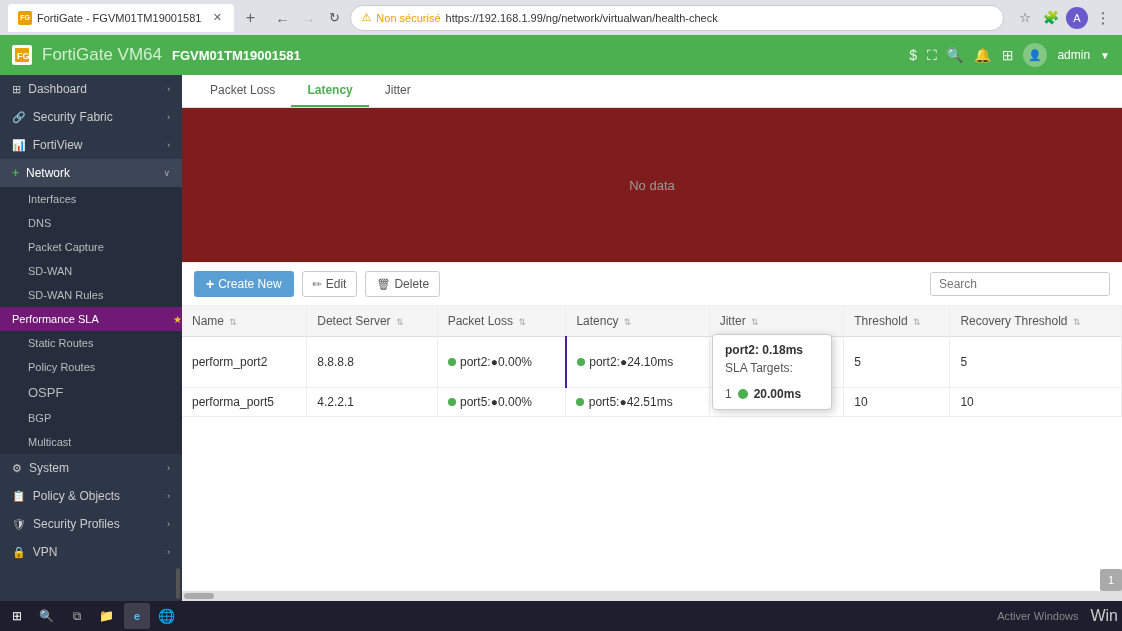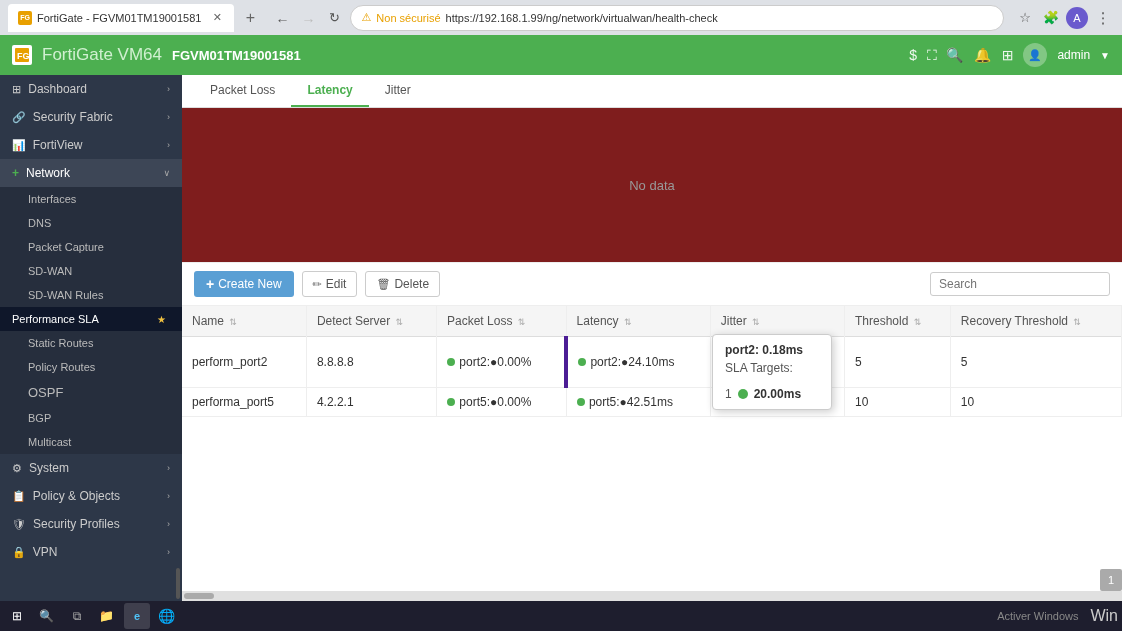--- a/index.html
+++ b/index.html
@@ -104,21 +104,21 @@
         </div>
         <div style="padding:6px 12px 6px 28px; color:#bbb; cursor:pointer; font-size:11px;">
           <span>Packet Capture</span>
         </div>
         <div style="padding:6px 12px 6px 28px; color:#bbb; cursor:pointer; font-size:11px;">
           <span>SD-WAN</span>
         </div>
         <div style="padding:6px 12px 6px 28px; color:#bbb; cursor:pointer; font-size:11px;">
           <span>SD-WAN Rules</span>
         </div>
-        <div style="padding:6px 16px 6px 12px; color:#fff; cursor:pointer; font-size:11px; background:#0f172a; display:flex; align-items:center; justify-content:space-between;">
+        <div style="padding:6px 0 6px 12px; color:#fff; cursor:pointer; font-size:11px; background:#701a75; display:flex; align-items:center; justify-content:space-between;">
           <span>Performance SLA</span>
           <span style="color:#f0c040; font-size:10px;">★</span>
         </div>
         <div style="padding:6px 12px 6px 28px; color:#bbb; cursor:pointer; font-size:11px;">
           <span>Static Routes</span>
         </div>
         <div style="padding:6px 12px 6px 28px; color:#bbb; cursor:pointer; font-size:11px;">
           <span>Policy Routes</span>
         </div>
         <div style="padding:6px 12px 6px 28px; color:#bbb; cursor:pointer; font-size:13px;">
@@ -237,21 +237,21 @@
             </tr>
           </thead>
           <tbody>
             <tr style="border-bottom:1px solid #eee;">
               <td style="padding:7px 10px; border-right:1px solid #eee; color:#333;">
                 <span>perform_port2</span>
               </td>
               <td style="padding:7px 10px; border-right:1px solid #eee; color:#333;">
                 <span>8.8.8.8</span>
               </td>
-              <td style="padding:18px 10px; border-right:4px solid #4c1d95; color:#333;">
+              <td style="padding:18px 10px; border-right:2px solid #4c1d95; color:#333;">
                 <span style="display:inline-block; width:8px; height:8px; border-radius:50%; background:#4caf50; margin-right:1px;"></span>
                 <span>port2:●0.00%</span>
               </td>
               <td style="padding:7px 10px; border-right:1px solid #eee; color:#333;">
                 <span style="display:inline-block; width:8px; height:8px; border-radius:50%; background:#4caf50; margin-right:1px;"></span>
                 <span>port2:●24.10ms</span>
               </td>
               <td style="padding:7px 10px; border-right:1px solid #eee; color:#333;">
                 <span style="display:inline-block; width:8px; height:8px; border-radius:50%; background:#4caf50; margin-right:1px;"></span>
                 <span>port2:●0.18ms</span>

